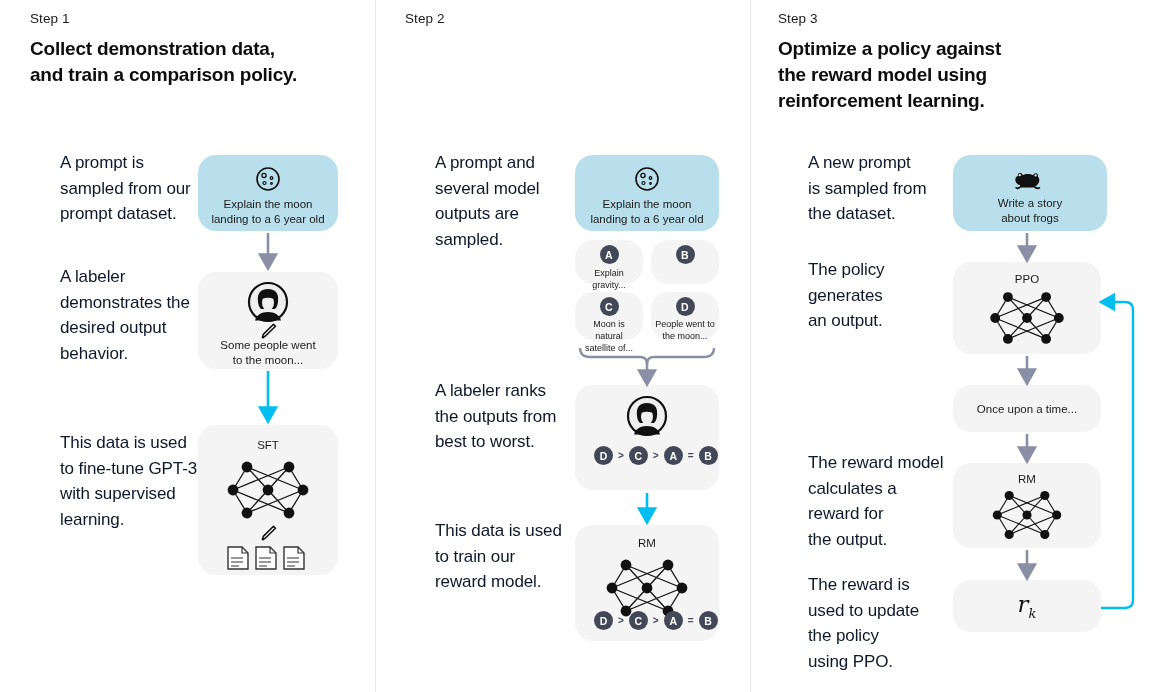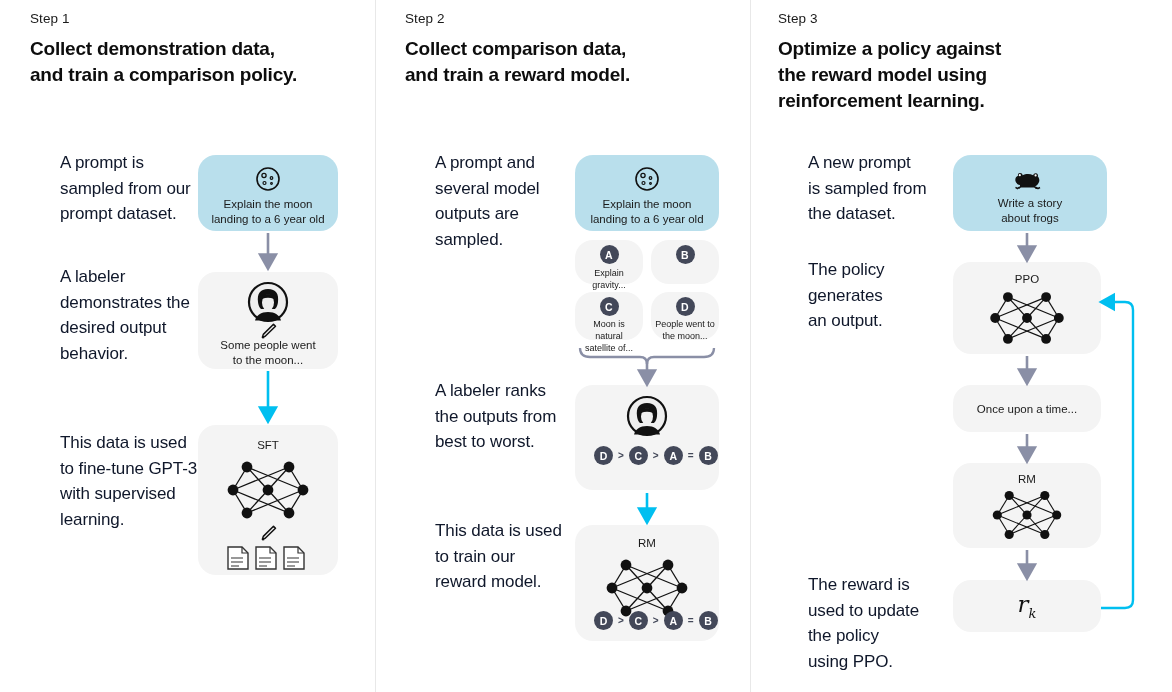--- a/index.html
+++ b/index.html
@@ -223,22 +223,20 @@
         </marker>
       </defs>
       <line x1="268" y1="233" x2="268" y2="262" stroke="#8a8fa6" stroke-width="2.6" marker-end="url(#ghead)"></line>
       <line x1="268" y1="371" x2="268" y2="415" stroke="#00bff0" stroke-width="2.6" marker-end="url(#chead)"></line>
     </svg>
   </div>
 
   <div class="column" id="col2">
 
     <div class="step-label">Step 2</div>
-    <div class="step-title">Collect comparison data,
-and train a reward model.</div>
 
     <div class="desc" style="top:150px;width:175px;">A prompt and
 several model
 outputs are
 sampled.</div>
     <div class="desc" style="top:378px;width:175px;">A labeler ranks
 the outputs from
 best to worst.</div>
     <div class="desc" style="top:518px;width:175px;">This data is used
 to train our
@@ -352,20 +350,24 @@
     <div class="step-title">Optimize a policy against
 the reward model using
 reinforcement learning.</div>
 
     <div class="desc" style="top:150px;width:180px;">A new prompt
 is sampled from
 the dataset.</div>
     <div class="desc" style="top:257px;width:180px;">The policy
 generates
 an output.</div>
+    <div class="desc" style="top:450px;width:180px;">The reward model
+calculates a
+reward for
+the output.</div>
     <div class="desc" style="top:572px;width:180px;">The reward is
 used to update
 the policy
 using PPO.</div>
 
     <div class="card blue" style="left:203px;top:155px;width:154px;height:76px;">
       <div class="ico" style="left:60px;top:12px;">
         <svg width="30" height="24" viewBox="0 0 30 24">
           <path d="M7 6 C5.5 6 4.6 7.3 5 8.8 C3 9.6 2 11.6 2.4 13.8 C2.8 16 4.6 17.6 7 17.9 L7 19.6 C5.4 19.8 4.2 20.6 3.6 21.8 L6.6 21.8 C7 21 7.8 20.6 8.8 20.6 L20 20.6 C21.2 20.6 22.2 21.1 22.6 21.9 L25.8 21.9 C25.2 20.5 23.8 19.7 22 19.6 C23.6 18.8 25 17.4 25.8 15.6 C26.8 13.4 26.4 11 24.8 9.4 C25.4 7.9 24.6 6.4 23 6.2 C21.6 6 20.4 6.9 20.2 8.2 C18.6 7.4 16.8 7 15 7 C13 7 11.2 7.4 9.6 8.3 C9.5 6.9 8.5 6 7 6 Z" fill="#111"></path>
           <circle cx="6.8" cy="8.2" r="1.1" fill="#fff"></circle>

